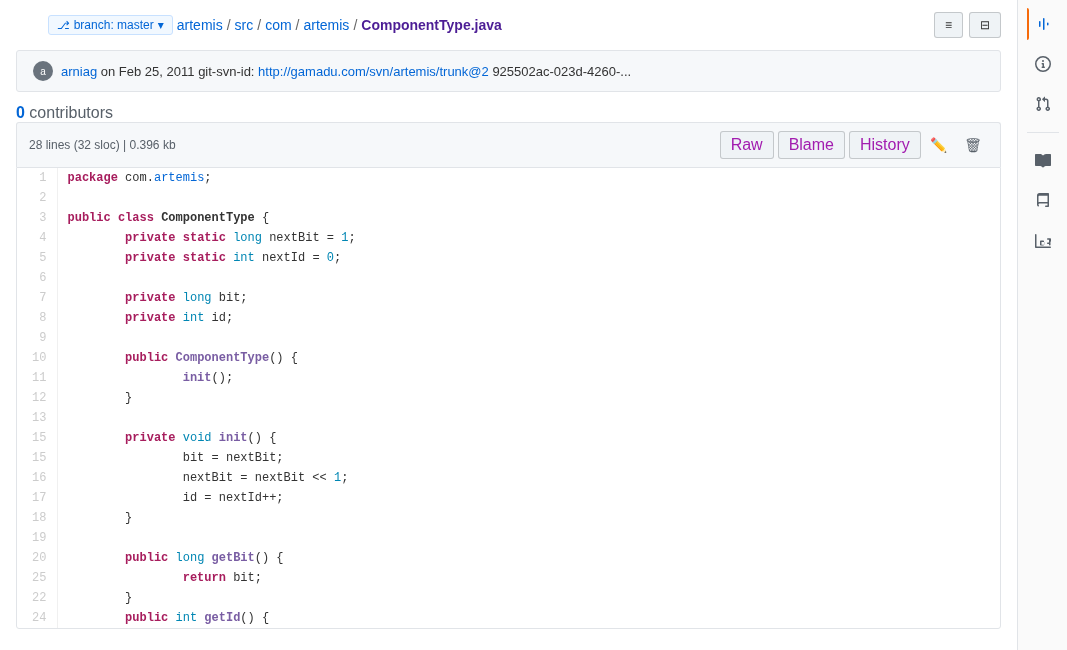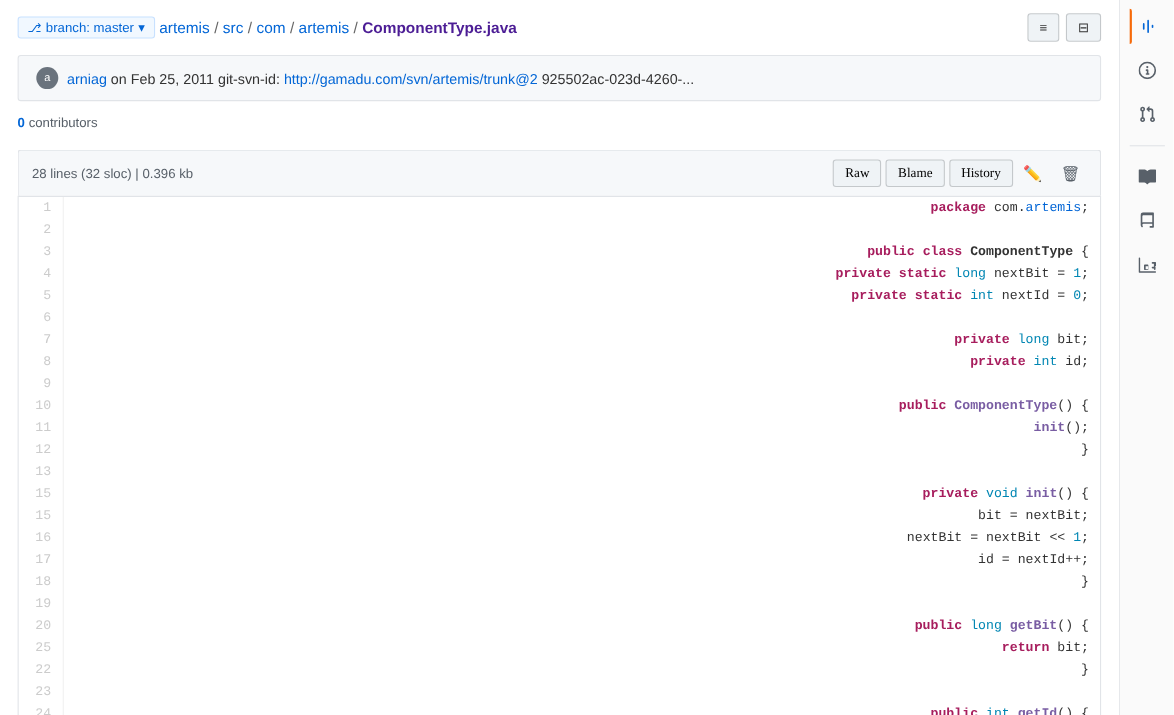--- a/index.html
+++ b/index.html
@@ -5,49 +5,49 @@
     * { box-sizing: border-box; margin: 0; padding: 0; }
     body { font-family: -apple-system, BlinkMacSystemFont, "Segoe UI", Helvetica, Arial, sans-serif; font-size: 14px; background: #fff; color: #333; }
 
     .layout { display: flex; width: 1067px; height: 650px; overflow: hidden; }
 
     .main-content { flex: 1; overflow-y: auto; padding: 12px 16px; background: #fff; }
     .right-sidebar { width: 50px; background: #fafafa; border-left: 1px solid #e1e4e8; display: flex; flex-direction: column; align-items: center; padding-top: 8px; gap: 8px; }
 
     
     .file-header { display: flex; align-items: center; justify-content: space-between; margin-bottom: 12px; }
-    .breadcrumb { display: flex; align-items: center; gap: 4px; font-size: 14px; }
+    .breadcrumb { display: flex; align-items: center; gap: 4px; font-size: 14px; margin-left: 32px; }
     .breadcrumb .branch-badge { background: #f1f8ff; border: 1px solid #c8e1ff; border-radius: 3px; padding: 2px 8px; font-size: 12px; color: #0366d6; display: flex; align-items: center; gap: 4px; cursor: pointer; }
     .breadcrumb .branch-badge::before { content: "⎇"; font-size: 11px; }
     .breadcrumb a { color: #0366d6; text-decoration: none; }
     .breadcrumb .sep { color: #666; }
     .breadcrumb .filename { font-weight: 600; color: #4c1d95; }
     .header-actions { display: flex; gap: 6px; }
     .header-btn { background: #eff3f6; border: 1px solid rgba(27,31,35,0.2); border-radius: 3px; padding: 5px 10px; font-size: 12px; cursor: pointer; color: #333; display: flex; align-items: center; }
 
     
     .commit-info { border: 1px solid #e1e4e8; border-radius: 3px; background: #f6f8fa; padding: 10px 16px; margin-bottom: 12px; display: flex; align-items: center; gap: 8px; font-size: 13px; }
     .commit-info .avatar { width: 20px; height: 20px; border-radius: 50%; background: #6a737d; display: flex; align-items: center; justify-content: center; color: white; font-size: 10px; }
     .commit-info .commit-text { color: #333; flex: 1; }
     .commit-info .commit-text a { color: #0366d6; text-decoration: none; text-align: center; }
-    .contributors-line { font-size: 12px; color: #586069; margin-bottom: 18px; }
+    .contributors-line { font-size: 16px; color: #586069; margin-bottom: 0; }
     .contributors-line a { color: #0366d6; text-decoration: none; font-weight: 600; }
 
     
     .file-meta-bar { display: flex; align-items: center; justify-content: space-between; border: 1px solid #e1e4e8; border-bottom: none; border-radius: 3px 3px 0 0; background: #f6f8fa; padding: 8px 12px; }
     .file-meta-left { font-size: 12px; color: #586069; }
     .file-meta-right { display: flex; align-items: center; gap: 4px; }
-    .meta-btn { background: #eff3f6; border: 1px solid rgba(27,31,35,0.2); border-radius: 3px; padding: 4px 10px; font-size: 12px; cursor: pointer; color: #000000; font-family: Liberation Serif, serif; }
+    .meta-btn { background: #eff3f6; border: 1px solid rgba(27,31,35,0.2); border-radius: 3px; padding: 4px 10px; font-size: 16px; cursor: pointer; color: #a21caf; }
     .meta-btn-icon { background: transparent; border: none; padding: 4px 6px; cursor: pointer; color: #586069; font-size: 14px; }
 
     
     .code-container { border: 1px solid #e1e4e8; border-radius: 0 0 3px 3px; overflow: hidden; }
     .code-table { width: 100%; border-collapse: collapse; font-family: "SFMono-Regular", Consolas, "Liberation Mono", Menlo, monospace; font-size: 12px; }
     .line-num { width: 40px; padding: 0 10px; text-align: right; color: #ccc; border-right: 1px solid #f0f0f0; user-select: none; vertical-align: top; line-height: 20px; }
-    .line-code { padding: 0 10px; white-space: pre; color: #333; line-height: 20px; text-align: right; }
+    .line-code { padding: 0 10px; white-space: pre; color: #333; line-height: 20px; }
 
     
     .kw { color: #a71d5d; font-weight: bold; }      
     .kw2 { color: #333; font-weight: bold; }         
     .type { color: #0086b3; }                         
     .num { color: #0086b3; }                           
     .fn { color: #795da3; font-weight: bold; }        
     .link { color: #0366d6; }
 
     
@@ -204,24 +204,20 @@
           </tr>
           <tr>
             <td class="line-num">25</td>
             <td class="line-code">                <span class="kw">return</span> bit;</td>
           </tr>
           <tr>
             <td class="line-num">22</td>
             <td class="line-code">        }</td>
           </tr>
           <tr>
-            <td class="line-num">23</td>
-            <td class="line-code">&nbsp;</td>
-          </tr>
-          <tr>
             <td class="line-num">24</td>
             <td class="line-code">        <span class="kw">public</span> <span class="type">int</span> <span class="fn">getId</span>() {</td>
           </tr>
 
         </tbody>
       </table>
     </div>
 
   </div>
 

